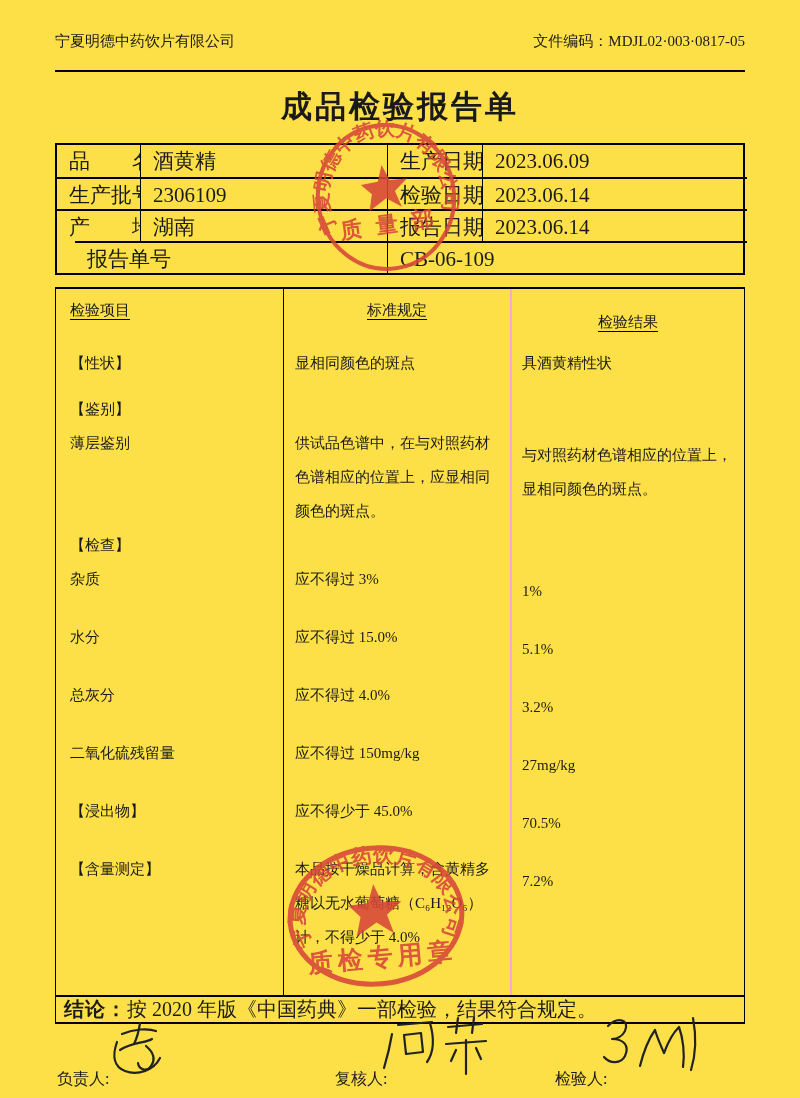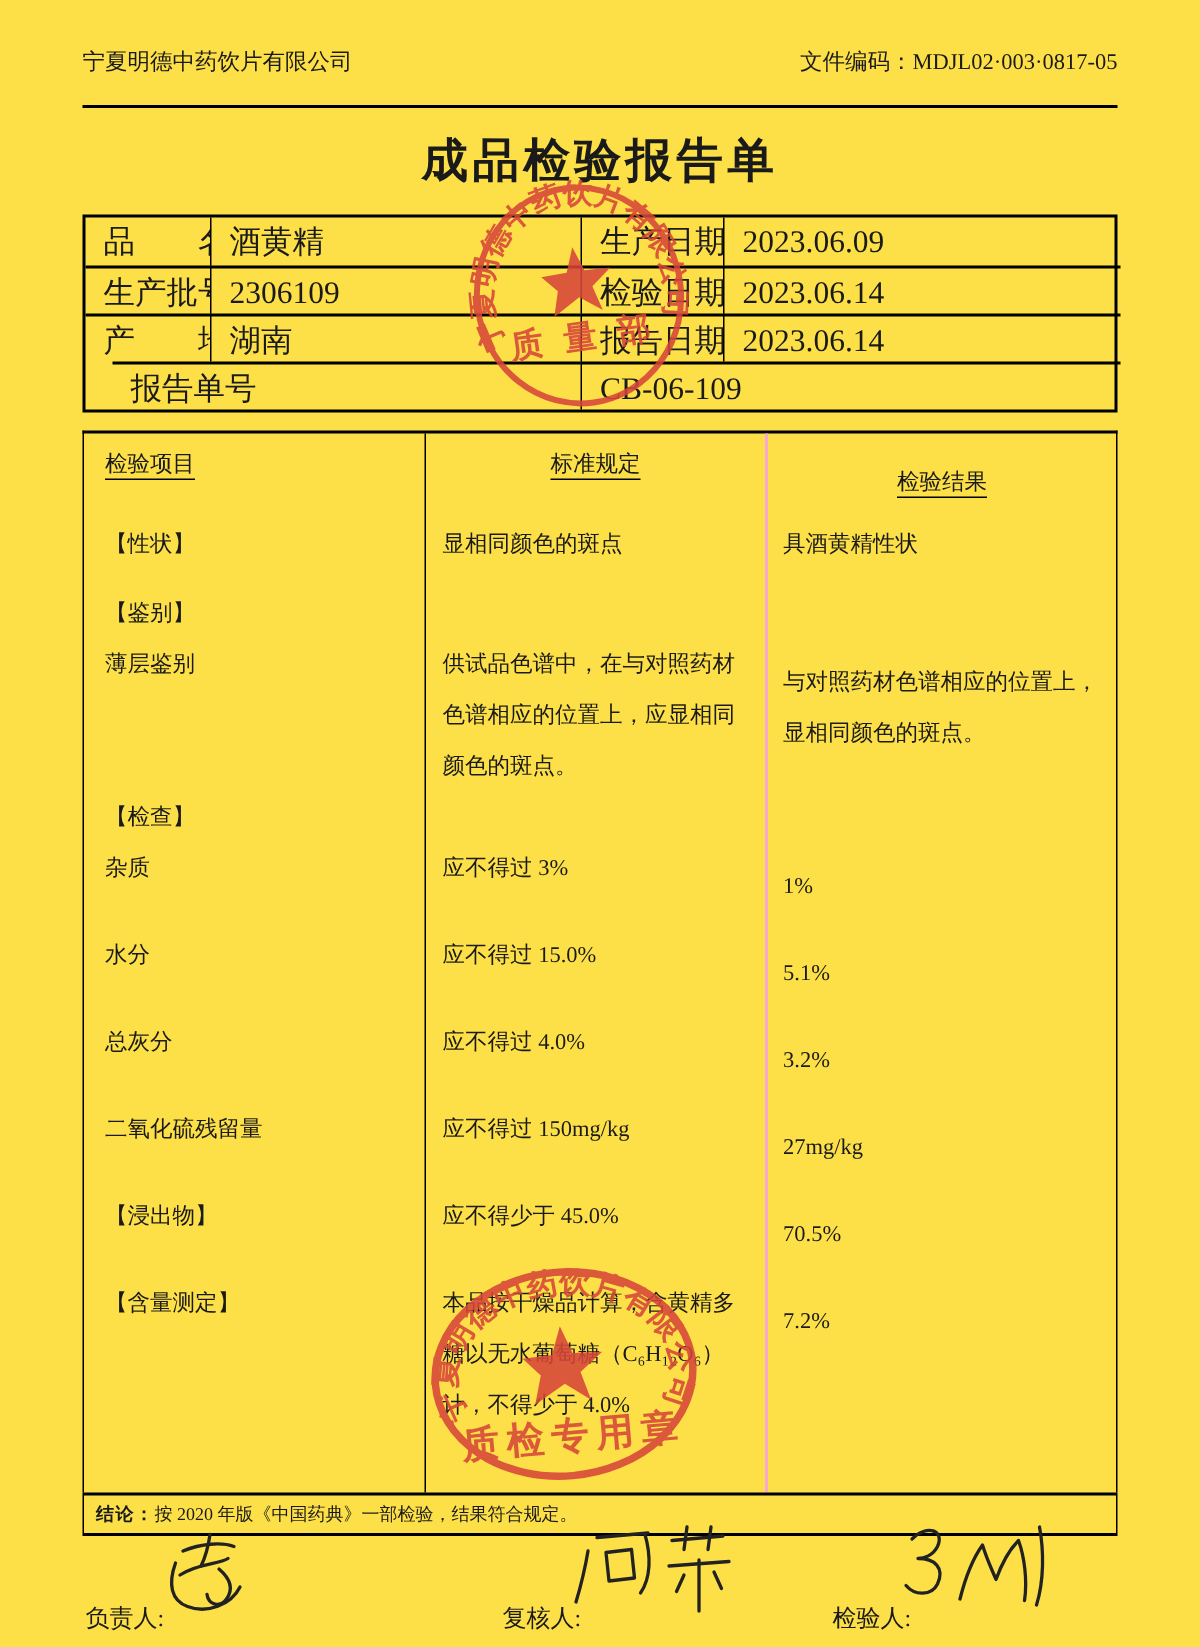--- a/index.html
+++ b/index.html
@@ -56,21 +56,21 @@
   .mt-head .c{height:45px;line-height:42px;}
   .mt-head .std,.mt-head .res{text-align:center;}
   .mt-head .u{border-bottom:1px solid #000;padding-bottom:1px;}
   .mt-row.first .c{padding-top:12px;}
   .mt-fill{flex:1;}
   
   .conclusion{
     position:absolute;left:55px;top:995px;width:690px;height:29px;
     border:1px solid #000;border-top:2px solid #000;border-bottom:2px solid #000;
     box-sizing:border-box;
-    font-size:12px;line-height:24px;padding-left:8px;
+    font-size:20px;line-height:24px;padding-left:8px;
   }
   .conclusion b{letter-spacing:1px;}
   
   .sign-row{
     position:absolute;left:55px;top:1028px;width:690px;height:30px;font-size:16px;margin-top:41px;
   }
   .sign-row .slabel{position:absolute;top:0;}
   .sl-resp{left:2px;} .sl-rev{left:280px;} .sl-insp{left:500px;}
   .sig{position:absolute;}
   .sig path{fill:none;stroke:#222;stroke-width:2.2;stroke-linecap:round;stroke-linejoin:round;}

